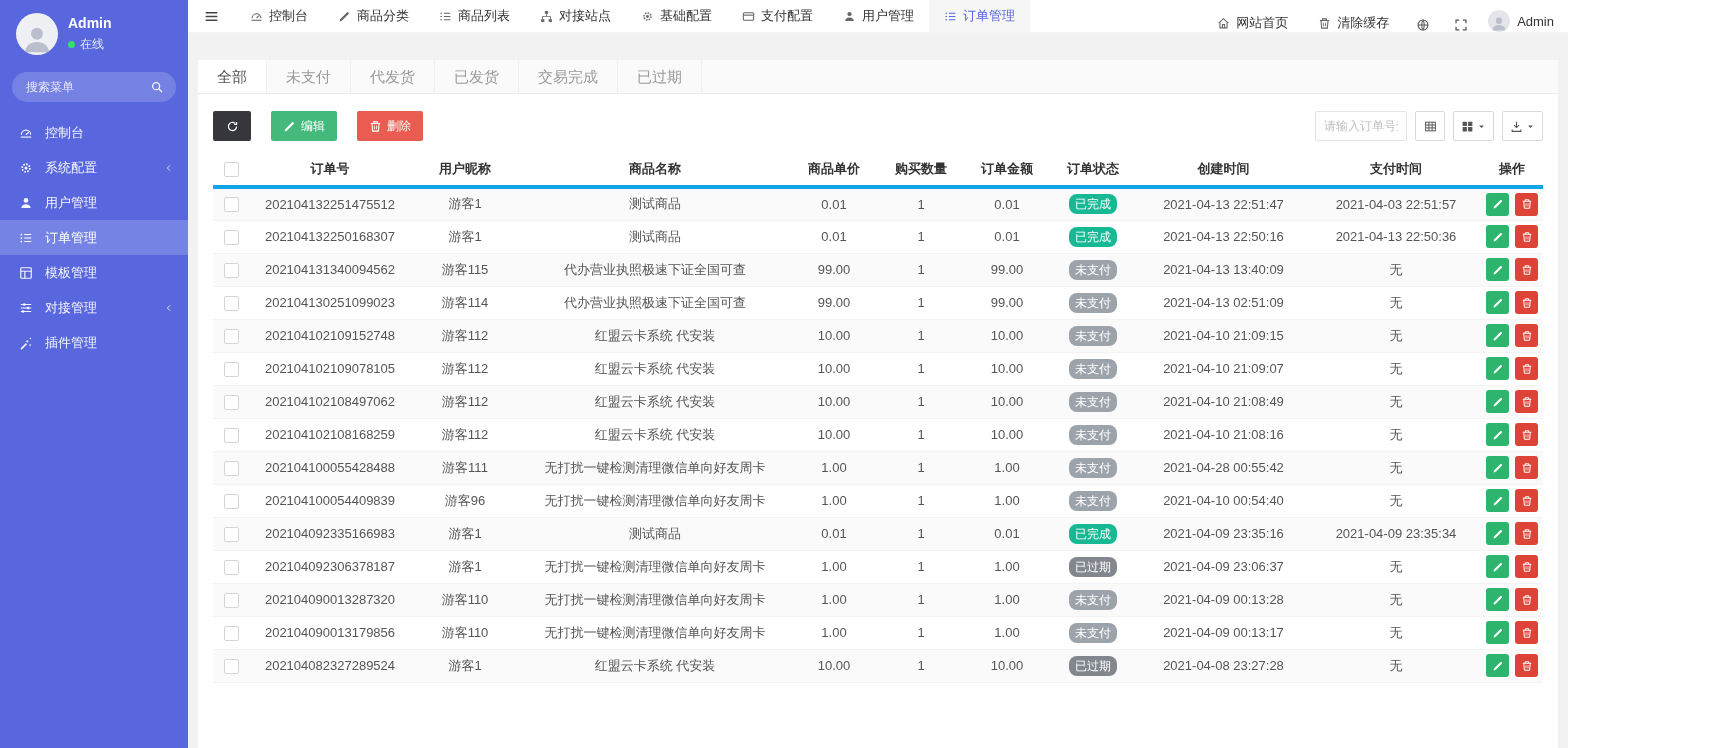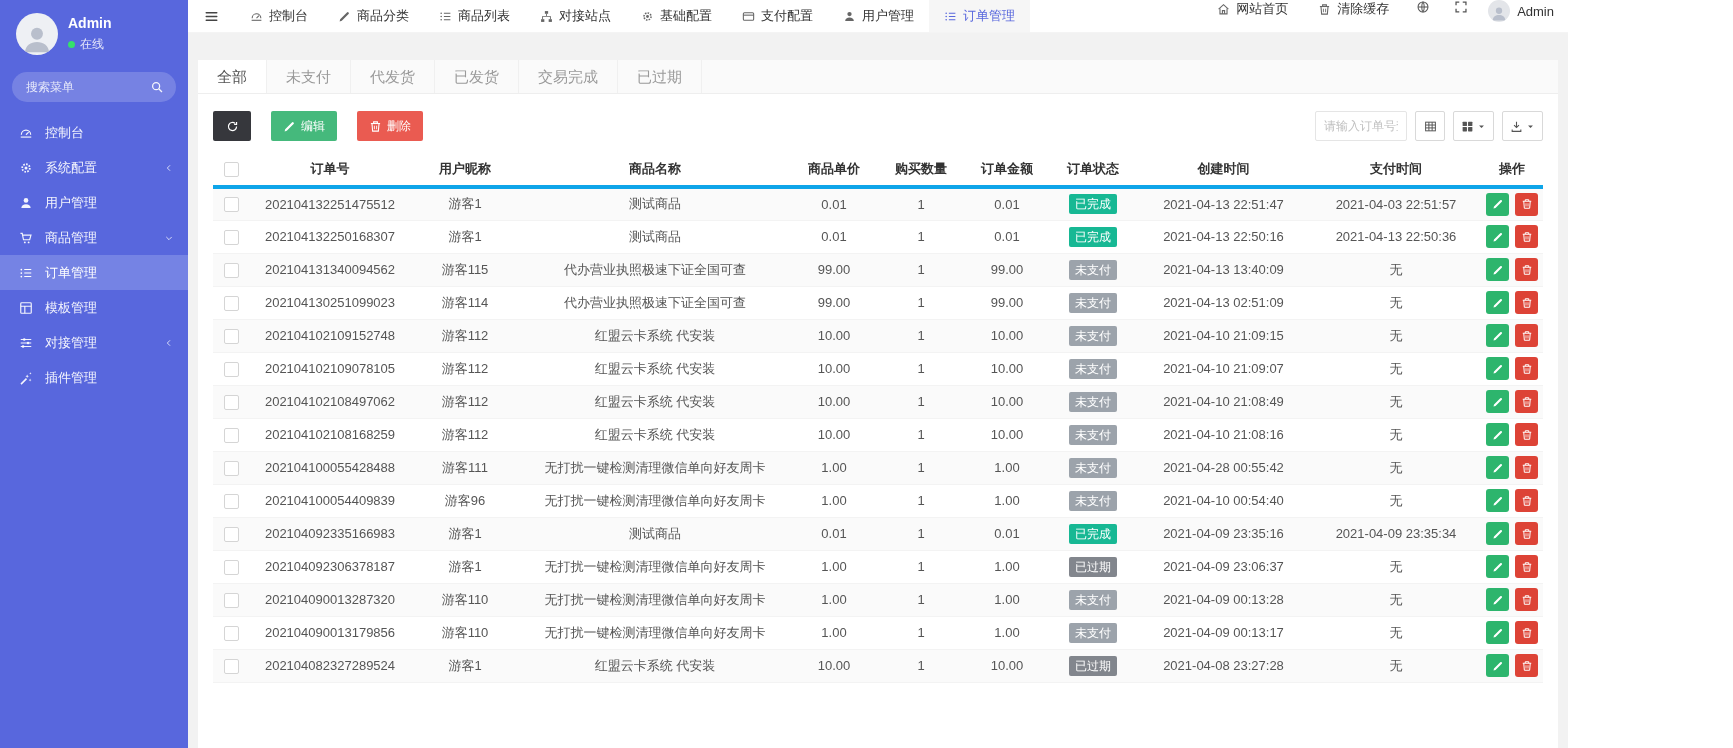--- a/index.html
+++ b/index.html
@@ -31,21 +31,21 @@
 
 
 .topbar{position:absolute;left:188px;top:0;width:1380px;height:33px;background:#fff;display:flex;align-items:stretch;border-bottom:1px solid #f4f4f4;z-index:4}
 .nav-toggle{display:flex;align-items:center;padding:0 16px;color:#444;cursor:pointer}
 .nav-toggle svg{width:15px;height:15px;display:block}
 .topnav{display:flex;align-items:stretch}
 .top-item{display:flex;align-items:center;gap:6px;padding:0 15px;color:#333;font-size:13px;cursor:pointer;white-space:nowrap}
 .top-item svg{width:13px;height:13px;display:block;color:#666}
 .top-item.active{background:#f6f6f6;color:var(--accent,#5867dd)}
 .top-item.active svg{color:var(--accent,#5867dd)}
-.top-right{margin-left:auto;display:flex;align-items:flex-start}
+.top-right{margin-left:auto;display:flex;align-items:flex-end}
 .top-iconbtn{display:flex;align-items:center;padding:0 12px;color:#555;cursor:pointer}
 .top-iconbtn svg{width:14px;height:14px;display:block}
 .top-user{display:flex;align-items:center;gap:7px;padding:0 14px 0 8px;cursor:pointer}
 .top-avatar{width:22px;height:22px;border-radius:50%;background:#e3e5e9;overflow:hidden;display:flex;align-items:flex-end;justify-content:center}
 .top-avatar svg{width:18px;height:18px;display:block}
 
 
 .main{position:absolute;left:188px;top:33px;width:1380px;height:715px;background:#f2f2f2;padding:27px 10px 0}
 .card{background:#fff;height:688px;overflow:hidden}
 .tabs{display:flex;height:34px;background:#fafafa;border-bottom:1px solid #eee}
@@ -65,21 +65,21 @@
 .tool-btn{display:inline-flex;align-items:center;justify-content:center;gap:3px;height:30px;min-width:30px;padding:0 7px;background:#fff;border:1px solid #d9d9d9;border-radius:2px;margin-left:8px;color:#555;cursor:pointer}
 .tool-btn svg{width:13px;height:13px;display:block}
 .tool-btn .caret svg{width:9px;height:9px}
 
 
 table{width:100%;border-collapse:collapse;table-layout:fixed}
 thead th{height:34px;font-size:13px;font-weight:bold;color:#333;text-align:center;border-bottom:4px solid #0ea5e9;white-space:nowrap}
 tbody td{height:33px;font-size:13px;color:#555;text-align:center;border-bottom:1px solid #f3f3f3;white-space:nowrap;overflow:hidden;text-overflow:ellipsis}
 tbody tr:nth-child(odd){background:#fafafa}
 input[type=checkbox]{appearance:none;-webkit-appearance:none;width:15px;height:15px;border:1px solid #d5d5d5;border-radius:2px;background:#fff;cursor:pointer;vertical-align:middle}
-.badge{display:inline-block;min-width:40px;padding:4px 6px;border-radius:2px;color:#fff;font-size:12px;line-height:1}
+.badge{display:inline-block;min-width:40px;padding:4px 6px;border-radius:8px;color:#fff;font-size:12px;line-height:1}
 .badge.done{background:var(--badge-done,#17b894)}
 .badge.unpaid{background:var(--badge-unpaid,#9ca3ab)}
 .badge.expired{background:var(--badge-expired,#82868d)}
 .op-btn{display:inline-flex;align-items:center;justify-content:center;width:23px;height:23px;border:none;border-radius:3px;color:#fff;margin:0 3px;cursor:pointer;vertical-align:middle}
 .op-btn svg{width:12px;height:12px;display:block}
 .op-edit{background:var(--edit-green,#2db56d)}
 .op-delete{background:var(--delete-red,#dd4336)}
 </style>
 </head>
 <body>
@@ -139,35 +139,20 @@
           </span>
         </a>
         <a class="menu-item">
           <span class="mi-icon">
             <svg viewBox="0 0 24 24" fill="currentColor">
               <circle cx="12" cy="7.5" r="4"></circle>
               <path d="M4 20.5c0-4.2 3.6-6.5 8-6.5s8 2.3 8 6.5z"></path>
             </svg>
           </span>
           <span class="mi-label">用户管理</span>
-        </a>
-        <a class="menu-item">
-          <span class="mi-icon">
-            <svg viewBox="0 0 24 24" fill="none" stroke="currentColor" stroke-width="2">
-              <path d="M2.5 4h3l2.2 11h10.6l2.2-8H7"></path>
-              <circle cx="10" cy="19.5" r="1.6" fill="currentColor" stroke="none"></circle>
-              <circle cx="16.5" cy="19.5" r="1.6" fill="currentColor" stroke="none"></circle>
-            </svg>
-          </span>
-          <span class="mi-label">商品管理</span>
-          <span class="mi-arrow">
-            <svg viewBox="0 0 24 24" fill="none" stroke="currentColor" stroke-width="2.4">
-              <path d="M5.5 9.5L12 16l6.5-6.5"></path>
-            </svg>
-          </span>
         </a>
         <a class="menu-item active">
           <span class="mi-icon">
             <svg viewBox="0 0 24 24" fill="none" stroke="currentColor" stroke-width="2">
               <path d="M9 6h12M9 12h12M9 18h12"></path>
               <path d="M4 6h.01M4 12h.01M4 18h.01" stroke-width="3" stroke-linecap="round"></path>
             </svg>
           </span>
           <span class="mi-label">订单管理</span>
         </a>

